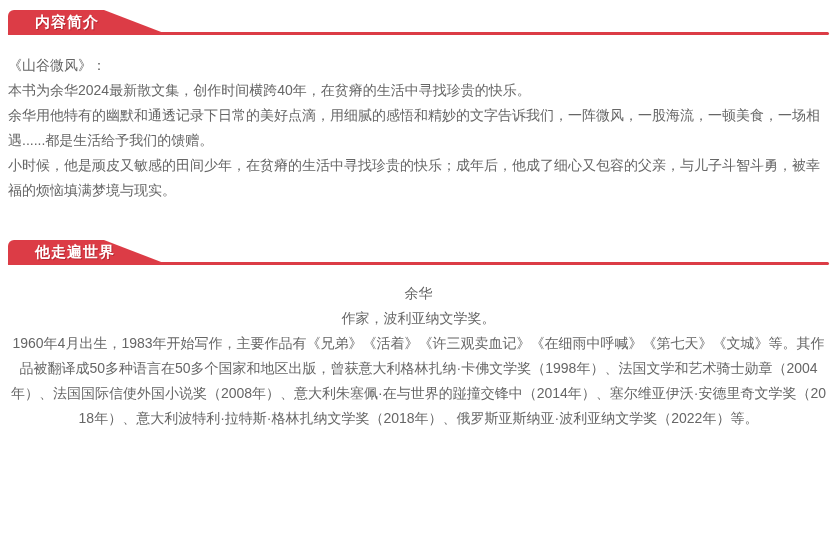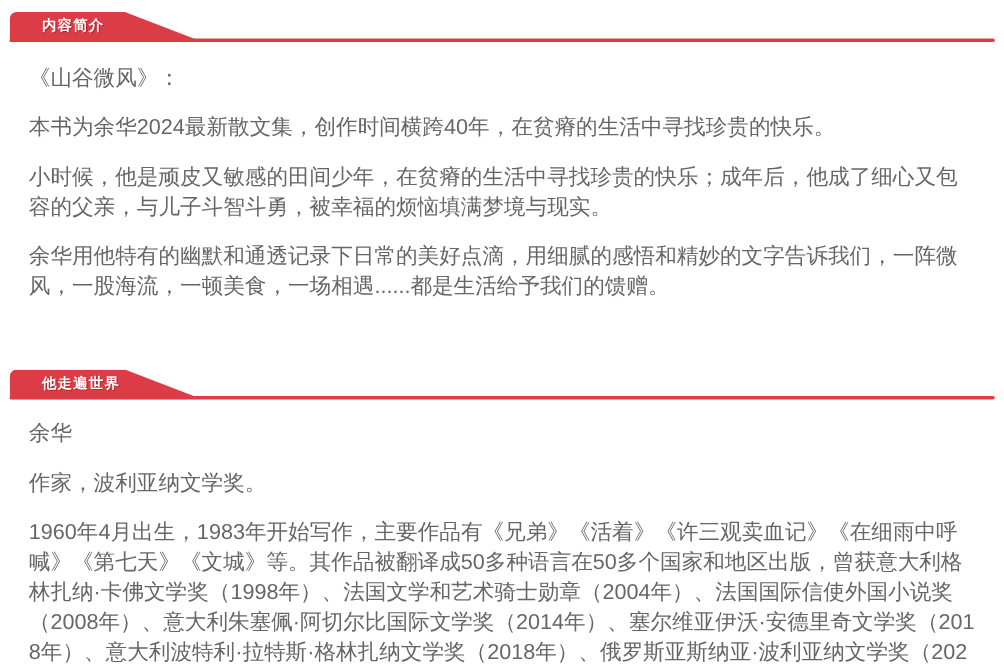--- a/index.html
+++ b/index.html
@@ -14,64 +14,64 @@
   .page{padding:10px 8px 0 8px;}
   .section-header{position:relative;height:25px;}
   .ribbon{
     position:absolute;left:0;top:0;width:161px;height:25px;
     background:var(--red);
     border-top-left-radius:6px;
     clip-path:polygon(0 0, 96px 0, 100% 100%, 0 100%);
   }
   .ribbon-label{
     display:block;padding-left:27px;line-height:23px;
-    color:#ffffff;font-weight:bold;font-size:12px;letter-spacing:1px;
+    color:#ffffff;font-weight:bold;font-size:15px;letter-spacing:1px;
     text-shadow:1px 1px 0 rgba(150,25,35,.55);
   }
   .ribbon-line{
     position:absolute;left:0;right:0;bottom:0;height:3px;
     background:var(--red);border-radius:2px;
   }
   .section-body{margin:18px 0 0 0;}
   .section-body.content{margin-bottom:12px;}
-  .section-body.author{margin-top:16px;}
+  .section-body.author{margin-top:16px;text-align:center;}
   .section-body p{
-    margin:16px;min-height:25px;line-height:25px;
-    font-size:18px;color:var(--text);
+    margin:0;min-height:25px;line-height:25px;
+    font-size:14px;color:var(--text);
     word-break:break-all;
   }
 </style>
 </head>
 <body>
 
 <div class="page">
 
   <section>
     <div class="section-header">
       <div class="ribbon">
         <span class="ribbon-label">内容简介</span>
       </div>
       <div class="ribbon-line"></div>
     </div>
     <div class="section-body content">
       <p>《山谷微风》：</p>
       <p>本书为余华2024最新散文集，创作时间横跨40年，在贫瘠的生活中寻找珍贵的快乐。</p>
+      <p>余华用他特有的幽默和通透记录下日常的美好点滴，用细腻的感悟和精妙的文字告诉我们，一阵微风，一股海流，一顿美食，一场相遇......都是生活给予我们的馈赠。</p>
       <p>小时候，他是顽皮又敏感的田间少年，在贫瘠的生活中寻找珍贵的快乐；成年后，他成了细心又包容的父亲，与儿子斗智斗勇，被幸福的烦恼填满梦境与现实。</p>
-      <p>余华用他特有的幽默和通透记录下日常的美好点滴，用细腻的感悟和精妙的文字告诉我们，一阵微风，一股海流，一顿美食，一场相遇......都是生活给予我们的馈赠。</p>
       <p></p>
     </div>
   </section>
 
   <section>
     <div class="section-header">
       <div class="ribbon">
         <span class="ribbon-label">他走遍世界</span>
       </div>
       <div class="ribbon-line"></div>
     </div>
     <div class="section-body author">
       <p>余华</p>
       <p>作家，波利亚纳文学奖。</p>
-      <p>1960年4月出生，1983年开始写作，主要作品有《兄弟》《活着》《许三观卖血记》《在细雨中呼喊》《第七天》《文城》等。其作品被翻译成50多种语言在50多个国家和地区出版，曾获意大利格林扎纳·卡佛文学奖（1998年）、法国文学和艺术骑士勋章（2004年）、法国国际信使外国小说奖（2008年）、意大利朱塞佩·阿切尔比国际文学奖（2014年）、塞尔维亚伊沃·安德里奇文学奖（2018年）、意大利波特利·拉特斯·格林扎纳文学奖（2018年）、俄罗斯亚斯纳亚·波利亚纳文学奖（2022年）等。</p>
+      <p>1960年4月出生，1983年开始写作，主要作品有《兄弟》《活着》《许三观卖血记》《在细雨中呼喊》《第七天》《文城》等。其作品被翻译成50多种语言在50多个国家和地区出版，曾获意大利格林扎纳·卡佛文学奖（1998年）、法国文学和艺术骑士勋章（2004年）、法国国际信使外国小说奖（2008年）、意大利朱塞佩·在与世界的踫撞交锋中（2014年）、塞尔维亚伊沃·安德里奇文学奖（2018年）、意大利波特利·拉特斯·格林扎纳文学奖（2018年）、俄罗斯亚斯纳亚·波利亚纳文学奖（2022年）等。</p>
     </div>
   </section>
 
 </div>
 
 </body></html>

